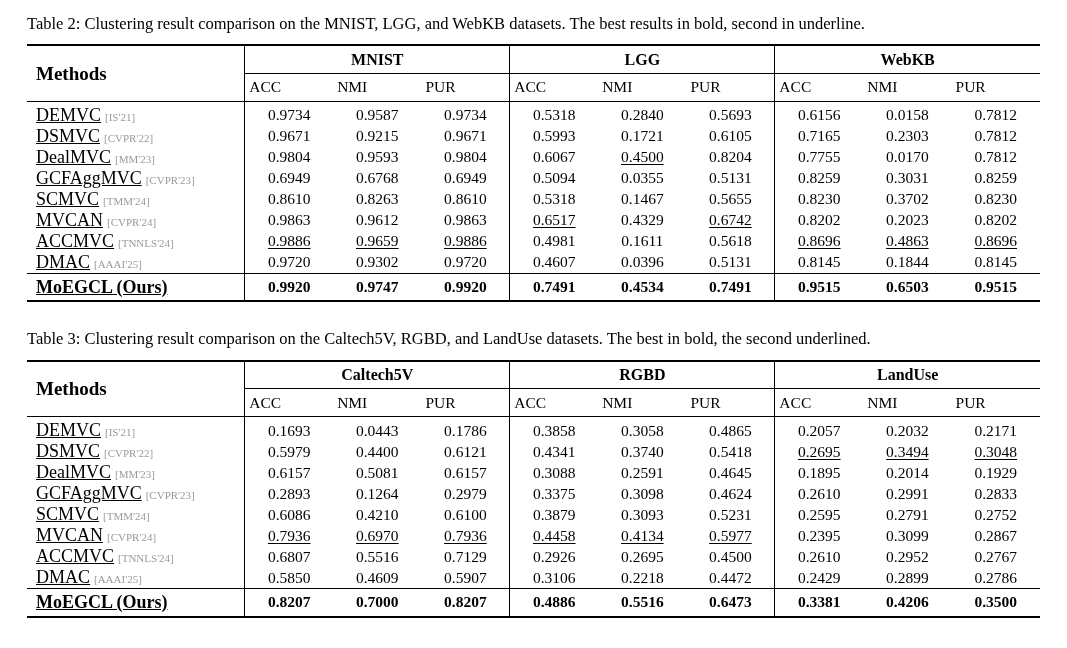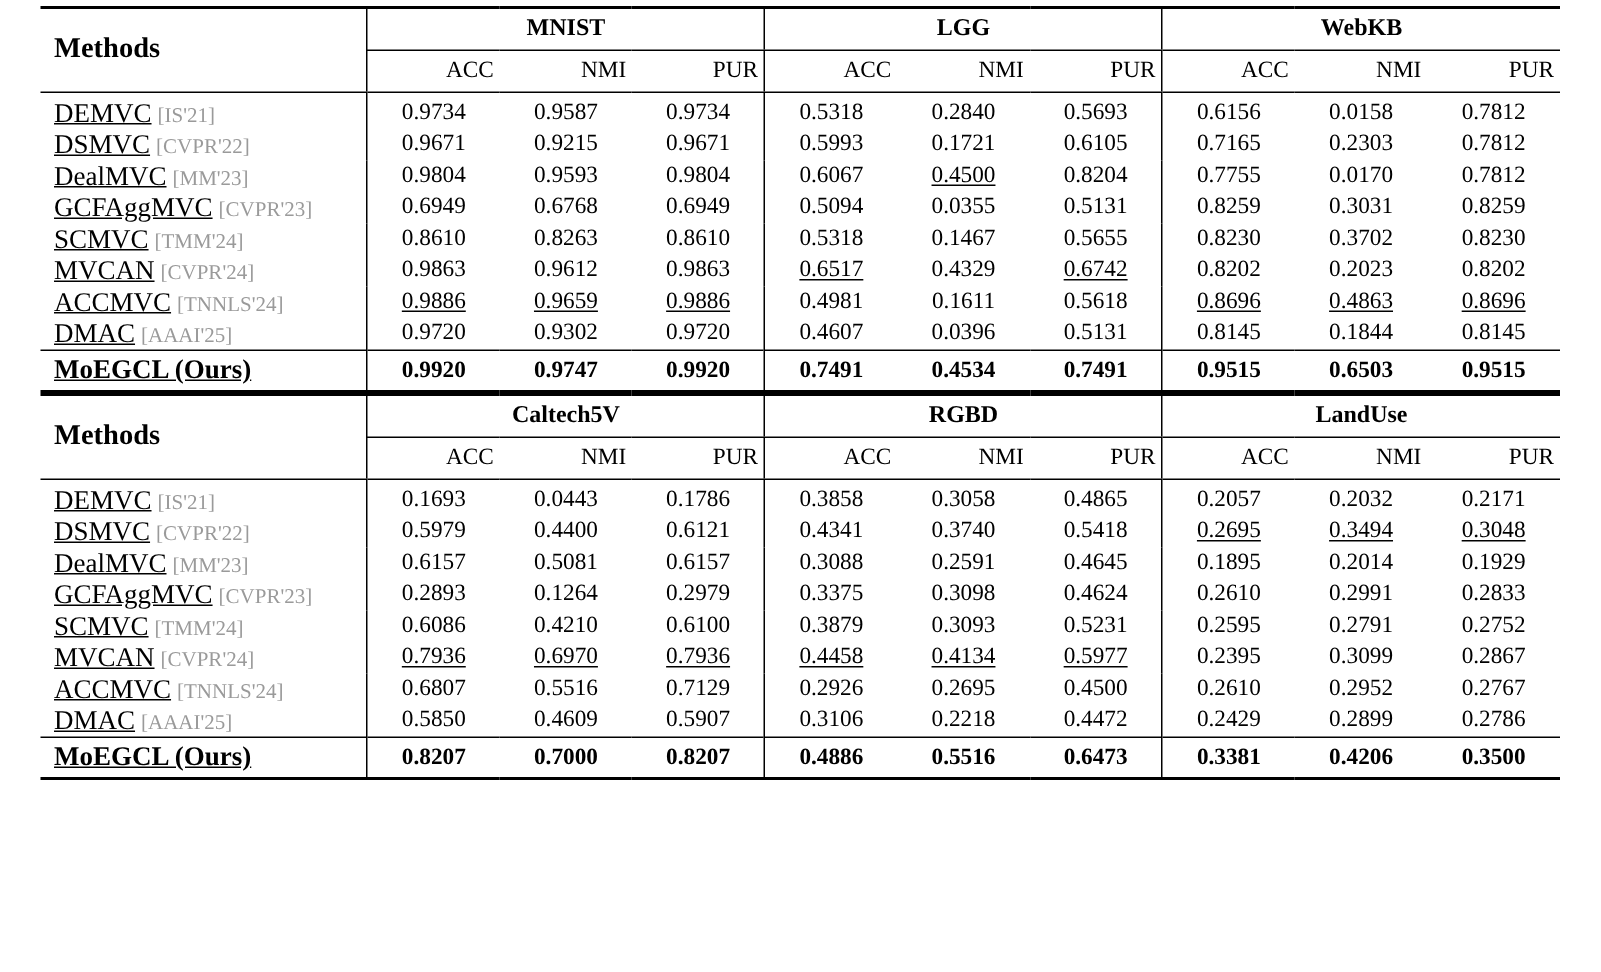--- a/index.html
+++ b/index.html
@@ -42,56 +42,57 @@
     font-weight: bold;
     font-size: 16px;
     height: 28px;
     border-bottom: 1px solid #000;
     text-align: center;
   }
   tr.subhead th.subcol {
     height: 28px;
     font-size: 15.5px;
     border-bottom: 1.5px solid #000;
-    text-align: right;
+    text-align: left;
   }
 
   .group-start { border-left: 1px solid #000; }
 
   tbody td { height: 20.5px; }
   td.val { text-align: center; }
   td.method-cell {
     text-align: left;
     padding-left: 9px;
     white-space: nowrap;
   }
   tbody tr.datarow:first-child td { padding-top: 3px; }
 
   .method-name { font-size: 18px; text-decoration: underline; }
   .cite {
-    font-size: 14px;
+    font-size: 11px;
     color: #9a9a9a;
     margin-left: 4px;
   }
 
   .u { text-decoration: underline; text-underline-offset: 2px; }
   .b { font-weight: bold; margin-top: 16px; }
 
   tr.final-row td {
     border-top: 1px solid #000;
     height: 28px;
     font-weight: bold;
   }
 </style>
 </head>
 <body>
 
 <div class="page">
 
   <section class="table-section first">
+    <div class="caption">Table 2: Clustering result comparison on the MNIST, LGG, and WebKB datasets. The best results in bold, second in underline.</div>
     <table class="results-table">
         <thead>
           <tr class="headrow">
             <th class="methods-col" rowspan="2">Methods</th>
             <th class="group-name group-start" colspan="3">MNIST</th>
             <th class="group-name group-start" colspan="3">LGG</th>
             <th class="group-name group-start" colspan="3">WebKB</th>
           </tr>
           <tr class="subhead">
             <th class="subcol group-start">ACC</th>
@@ -212,20 +213,21 @@
             <td class="val b">0.7491</td>
             <td class="val b group-start">0.9515</td>
             <td class="val b">0.6503</td>
             <td class="val b">0.9515</td>
           </tr>
         </tbody>
       </table>
   </section>
 
   <section class="table-section second">
+    <div class="caption">Table 3: Clustering result comparison on the Caltech5V, RGBD, and LandUse datasets. The best in bold, the second underlined.</div>
     <table class="results-table">
         <thead>
           <tr class="headrow">
             <th class="methods-col" rowspan="2">Methods</th>
             <th class="group-name group-start" colspan="3">Caltech5V</th>
             <th class="group-name group-start" colspan="3">RGBD</th>
             <th class="group-name group-start" colspan="3">LandUse</th>
           </tr>
           <tr class="subhead">
             <th class="subcol group-start">ACC</th>

